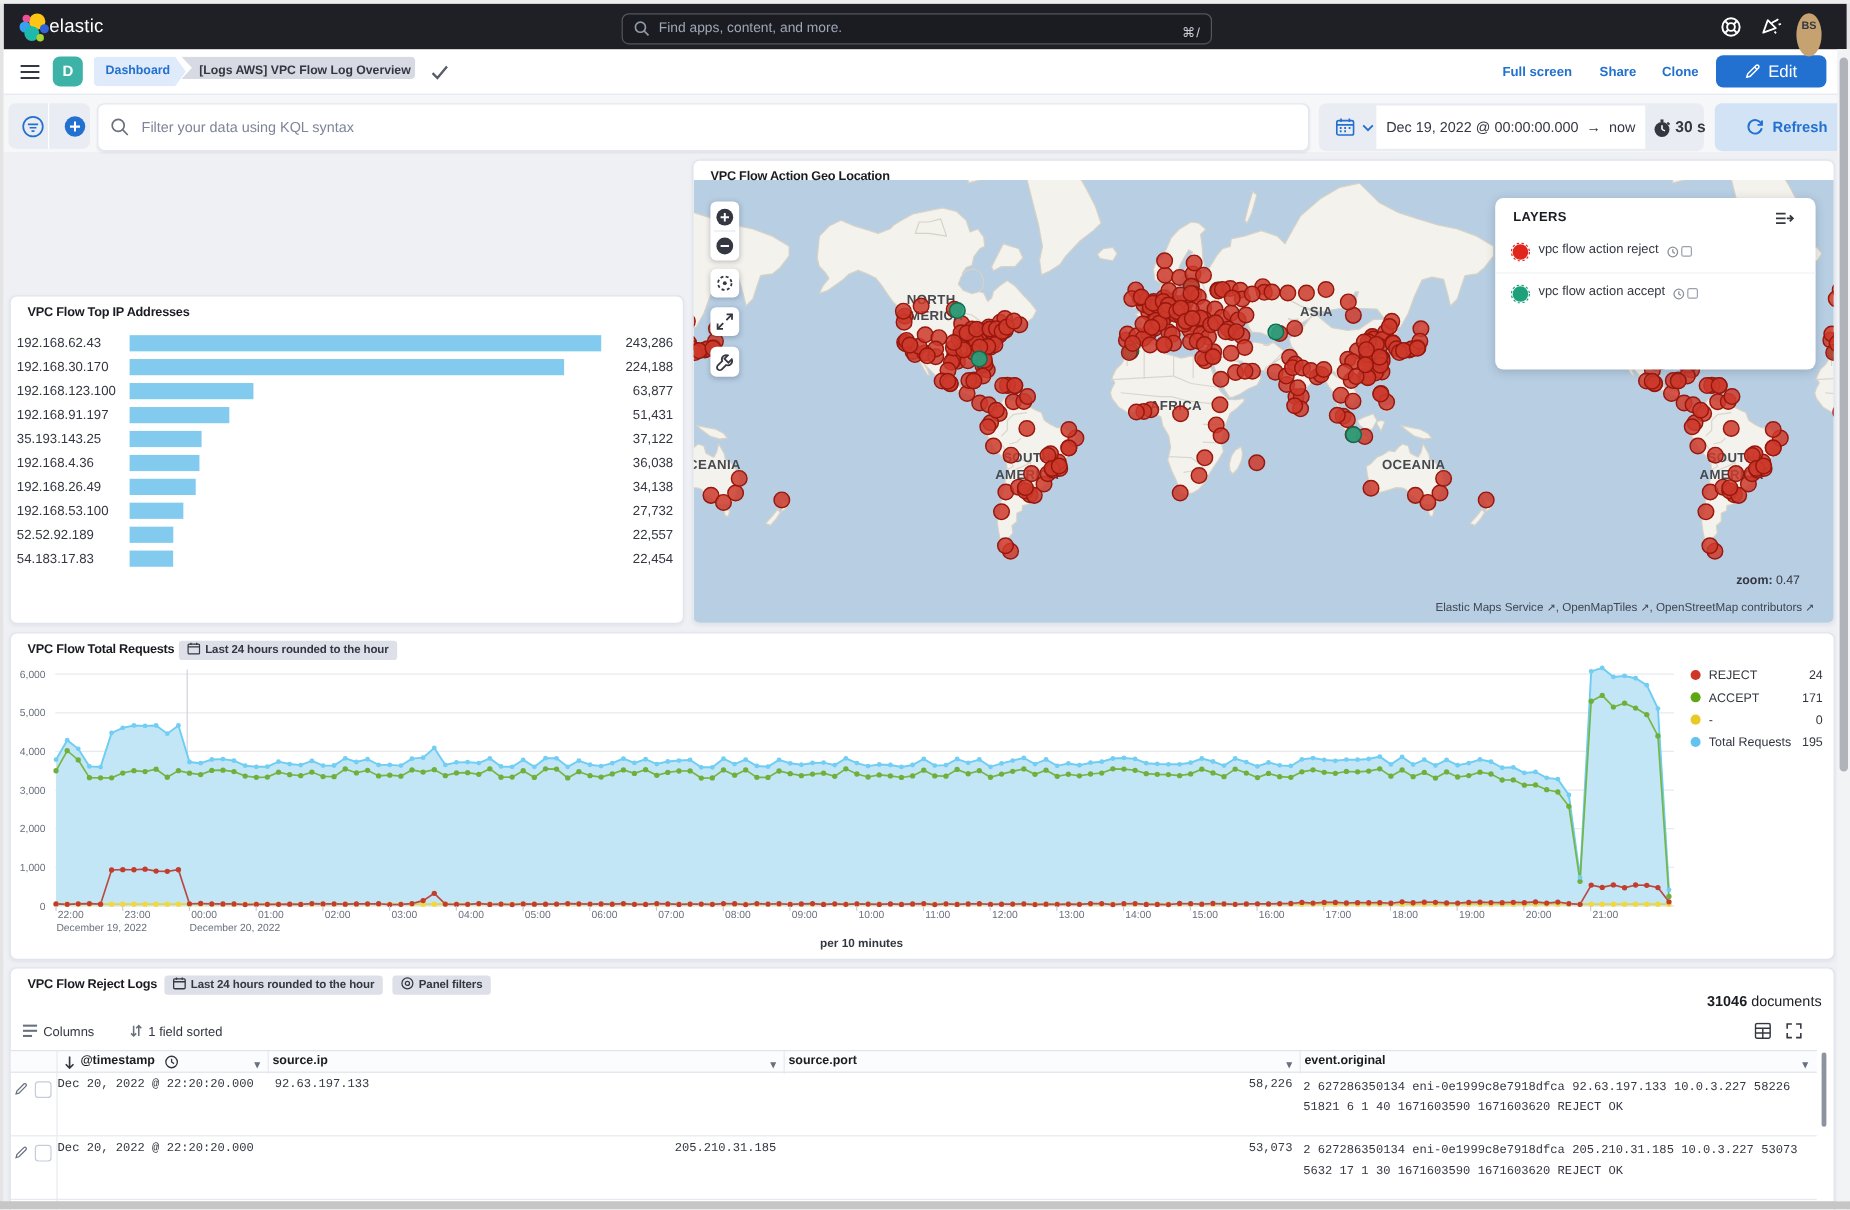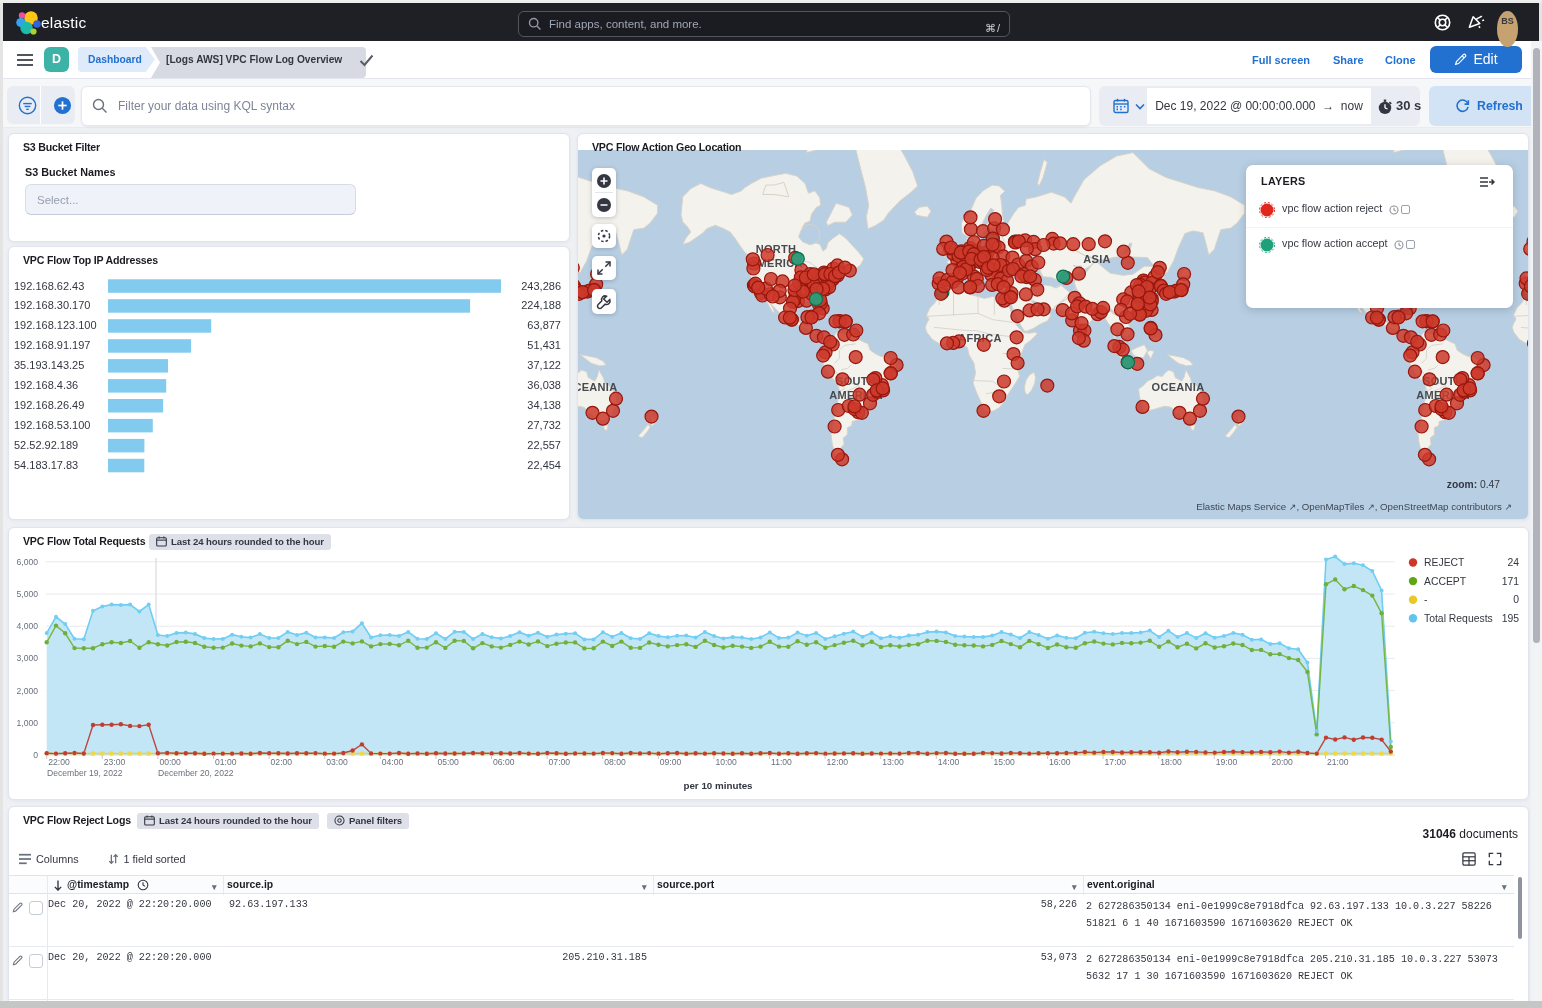--- a/index.html
+++ b/index.html
@@ -13,21 +13,21 @@
 .hdr{left:3px;top:3px;width:1536px;height:38px;background:#1f2026;z-index:50}
 .hsearch{left:515px;top:8px;width:492px;height:26px;background:#1b1c22;border:1px solid #53565e;border-radius:6px;color:#9fa6b4;font-size:11.5px;line-height:24px}
 .hsearch .ph{position:absolute;left:30px;top:0}
 .hkey{position:absolute;right:8px;top:4px;color:#c8ccd5;font-size:11px;letter-spacing:1px}
 .logo-t{left:38px;top:11px;color:#fff;font-size:15.5px;font-weight:500;letter-spacing:.2px}
 .avatar{left:1494px;top:8px;width:21px;height:36px;border-radius:50%;background:#c5a270;color:#343741;font-size:9px;font-weight:bold;text-align:center;line-height:21px}
 
 .nav{left:3px;top:41px;width:1536px;height:38px;background:#fff;border-bottom:1px solid #e3e6ee;z-index:40}
 .dbadge{left:41px;top:6px;width:25px;height:25px;border-radius:6px;background:#3cb3a6;color:#fff;font-weight:bold;font-size:12.5px;text-align:center;line-height:25px}
 .crumb1{left:75px;top:6px;height:25px;background:#dfeafa;color:#2270cf;font-weight:bold;font-size:10.3px;line-height:25px;padding:0 13px 0 10px;white-space:nowrap;clip-path:polygon(0 0,calc(100% - 9px) 0,100% 50%,calc(100% - 9px) 100%,0 100%);border-radius:4px 0 0 4px}
-.crumb2{left:148px;top:6px;white-space:nowrap;height:31px;background:#d7dae2;color:#33363f;font-weight:bold;font-size:10.2px;line-height:25px;padding:0 24px 0 15px;clip-path:polygon(0 0,100% 0,100% 100%,0 100%,9px 50%);border-radius:0 4px 4px 0}
+.crumb2{left:148px;top:6px;white-space:nowrap;height:19px;background:#d7dae2;color:#33363f;font-weight:bold;font-size:10.2px;line-height:25px;padding:0 4px 0 15px;clip-path:polygon(0 0,100% 0,100% 100%,0 100%,9px 50%);border-radius:0 4px 4px 0}
 .navlink{top:13px;color:#2270cf;font-weight:bold;font-size:11px}
 .editbtn{left:1427px;top:5px;width:92px;height:27px;background:#2270cf;border-radius:6px;color:#fff;font-size:14px;font-weight:500;text-align:center;line-height:27px}
 
 .frow{left:3px;top:79px;width:1536px;height:49px;background:#f6f7f9;border-bottom:1px solid #e9ebf0;z-index:30}
 .fgroup{left:4px;top:7px;width:68px;height:38px;background:#e9edf3;border-radius:6px}
 .fgroup .half{position:absolute;top:0;width:34px;height:38px}
 .kql{left:78px;top:7px;width:1010px;height:40px;background:#fff;border:1px solid #e3e8ef;border-radius:6px;box-shadow:0 1px 2px rgba(100,110,130,.12);color:#7d8598;font-size:12px;line-height:38px}
 .dategrp{left:1096px;top:7px;width:321px;height:40px;background:#e9edf3;border-radius:6px;font-size:13px;color:#343741}
 .datemid{position:absolute;left:48px;top:2px;width:224px;height:36px;background:#fff;line-height:36px;text-align:center;font-size:12px;color:#343741;white-space:nowrap}
 .refresh{left:1426px;top:7px;width:120px;height:40px;background:#d2e3f6;border-radius:6px;color:#2270cf;font-weight:bold;font-size:12.3px;text-align:center;line-height:40px}
@@ -160,25 +160,20 @@
     <div class="abs" style="left:297px;top:12px;width:44px;font-weight:bold;font-size:13px;white-space:nowrap">30 s</div>
   </div>
   <div class="abs refresh"><svg style="vertical-align:-3px;margin-right:7px" width="15" height="15" viewBox="0 0 16 16" fill="none" stroke="#2270cf" stroke-width="1.7">
         <path d="M13.8 6.2 A6 6 0 1 0 14 9.5"></path>
         <path d="M14.2 2.5 L14.2 6.5 L10.2 6.5" fill="none"></path>
       </svg>Refresh</div>
 </div>
 
 <div class="abs dash">
 
-  <div class="panel" style="left:5px;top:5px;width:562px;height:109px">
-    <div class="ptitle">S3 Bucket Filter</div>
-    <div class="abs slabel" style="left:16px;top:32px">S3 Bucket Names</div>
-    <div class="abs select">Select...</div>
-  </div>
 
   <div class="panel" style="left:5px;top:118px;width:562px;height:274px">
     <div class="ptitle">VPC Flow Top IP Addresses</div>
     <div class="abs" style="left:-1px;top:-1px;width:562px;height:274px;pointer-events:none">
         <svg width="562" height="274" viewBox="8 246 562 274" style="position:absolute;left:0;top:0">
           <text x="14" y="289.5" font-size="11" fill="#343741" font-family="Liberation Sans,sans-serif">192.168.62.43</text>
           <rect x="108" y="279.3" width="393.0" height="13.5" fill="#83cbee"></rect>
           <text x="561" y="289.5" text-anchor="end" font-size="11" fill="#343741" font-family="Liberation Sans,sans-serif">243,286</text>
           <text x="14" y="309.4" font-size="11" fill="#343741" font-family="Liberation Sans,sans-serif">192.168.30.170</text>
           <rect x="108" y="299.2" width="362.1" height="13.5" fill="#83cbee"></rect>

